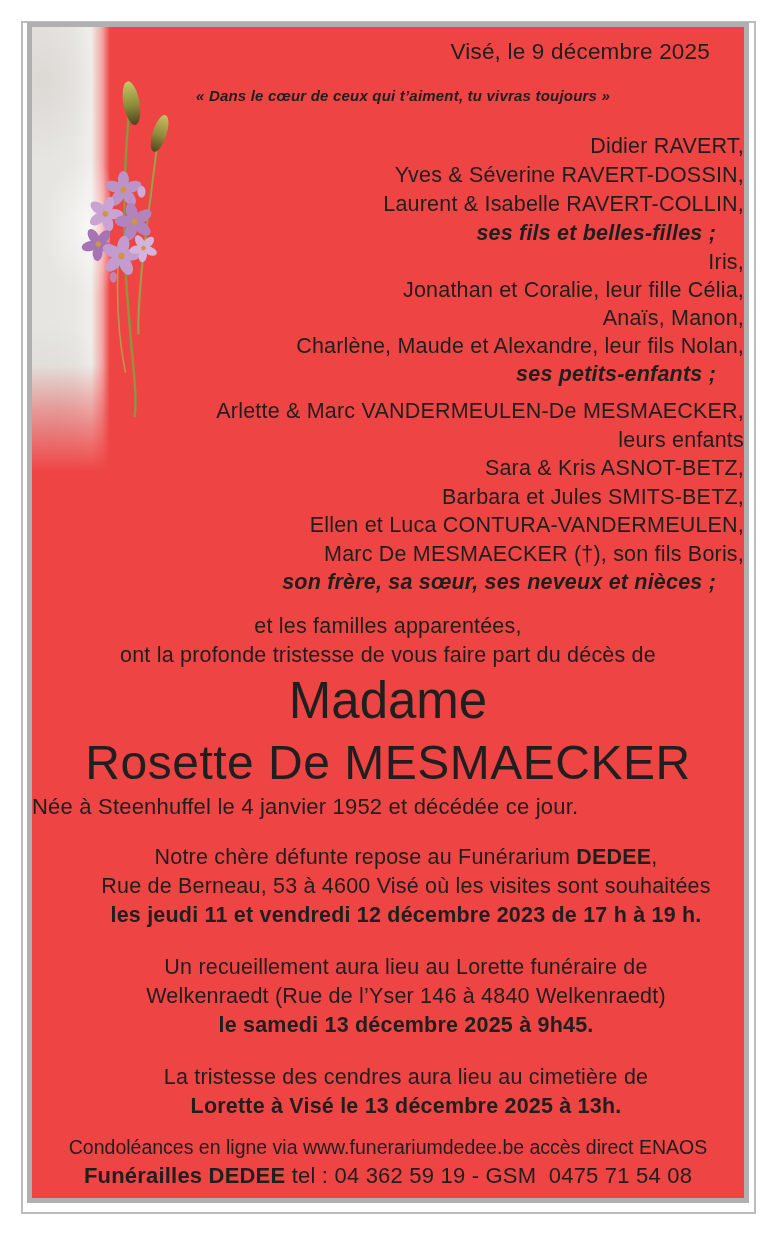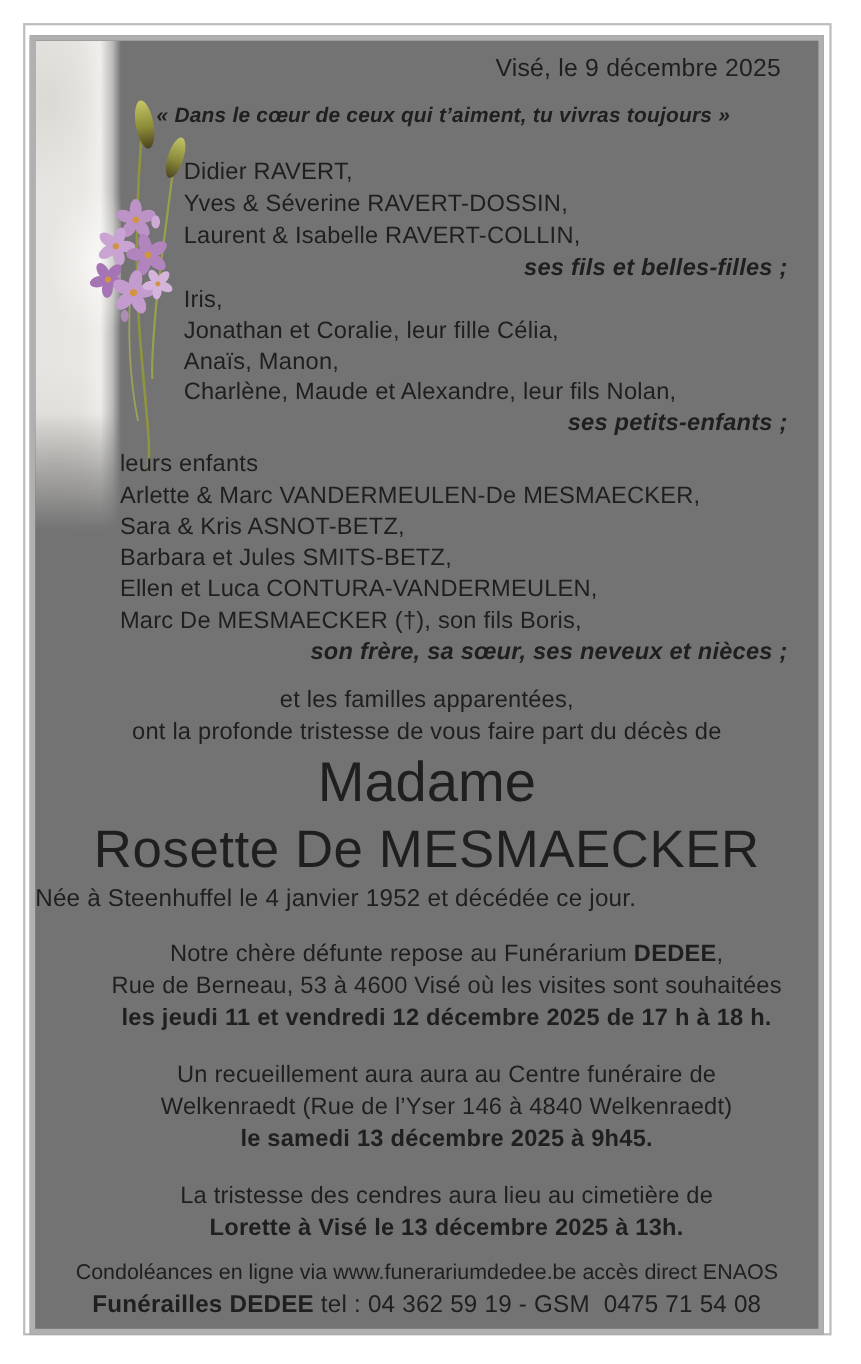--- a/index.html
+++ b/index.html
@@ -6,41 +6,41 @@
   body{
     width:783px;height:1240px;position:relative;overflow:hidden;
     font-family:"Liberation Sans", sans-serif;color:#1f1f1f;
   }
   .page{position:absolute;left:0;top:0;width:783px;height:1240px;background:#fff;}
   .frame-outer{
     position:absolute;left:21px;top:21px;width:731px;height:1189px;
     border:2px solid #bcbcbc;background:#fff;
   }
   .frame-inner{
-    position:absolute;left:27px;top:32px;width:712px;height:1171px;
-    border:5px solid #b0b0b0;background:#737373;
+    position:absolute;left:27px;top:22px;width:712px;height:1171px;
+    border:5px solid #b0b0b0;background:#ef4444;
   }
   .texture-band{
     position:absolute;left:0;top:0;width:78px;height:445px;pointer-events:none;
     background:
       radial-gradient(ellipse 90% 26% at 18% 12%, rgba(120,114,104,0.10), rgba(0,0,0,0) 70%),
       radial-gradient(ellipse 110% 30% at 30% 88%, rgba(118,112,100,0.12), rgba(0,0,0,0) 72%),
       radial-gradient(ellipse 80% 22% at 70% 45%, rgba(255,255,255,0.55), rgba(255,255,255,0) 70%),
       linear-gradient(to right,#e6e4e0 0%,#e9e7e3 55%,#efeeeb 76%,rgba(246,245,243,0.55) 90%,rgba(255,255,255,0) 100%);
     -webkit-mask:linear-gradient(to bottom,#000 0%,#000 76%,rgba(0,0,0,0) 100%);
     mask:linear-gradient(to bottom,#000 0%,#000 76%,rgba(0,0,0,0) 100%);
   }
   .flower{position:absolute;left:38px;top:44px;width:138px;height:352px;pointer-events:none;}
   .content{
     position:absolute;left:0;top:0;width:712px;height:1171px;
     font-size:21.5px;letter-spacing:0.2px;line-height:29px;
   }
   .date-line{margin:12px 34px 0 0;text-align:right;font-size:22.5px;line-height:26px;}
-  .quote{margin:17px 0 0 30px;text-align:center;font-weight:700;font-style:italic;font-size:19px;line-height:28px;}
-  .group{margin-left:135px;line-height:29px;}
+  .quote{margin:17px 0 0 30px;text-align:center;font-weight:700;font-style:italic;font-size:15px;line-height:28px;}
+  .group{margin-left:135px;line-height:29px;text-align:right;}
   .group.first{margin-top:22px;}
   .group.tight{line-height:28px;}
   .group.wide{margin-top:8px;margin-left:77px;line-height:28.5px;}
   .relation-label{
     text-align:right;padding-right:28px;line-height:29px;
     font-weight:700;font-style:italic;
   }
   .closing{margin-top:15px;text-align:center;line-height:29px;}
   .madame{margin-top:3px;text-align:center;font-size:51px;font-weight:400;line-height:56px;letter-spacing:0;}
   .big-name{margin-top:6px;text-align:center;font-size:48px;font-weight:400;line-height:56px;letter-spacing:0.5px;}
@@ -113,46 +113,46 @@
 
       <div class="group tight">
         <div>Iris,</div>
         <div>Jonathan et Coralie, leur fille Célia,</div>
         <div>Anaïs, Manon,</div>
         <div>Charlène, Maude et Alexandre, leur fils Nolan,</div>
       </div>
       <div class="relation-label">ses petits-enfants ;</div>
 
       <div class="group wide">
+        <div>Arlette &amp; Marc VANDERMEULEN-De MESMAECKER,</div>
         <div>leurs enfants</div>
-        <div>Arlette &amp; Marc VANDERMEULEN-De MESMAECKER,</div>
         <div>Sara &amp; Kris ASNOT-BETZ,</div>
         <div>Barbara et Jules SMITS-BETZ,</div>
         <div>Ellen et Luca CONTURA-VANDERMEULEN,</div>
         <div>Marc De MESMAECKER (†), son fils Boris,</div>
       </div>
       <div class="relation-label">son frère, sa sœur, ses neveux et nièces ;</div>
 
       <div class="closing">
         <div>et les familles apparentées,</div>
         <div>ont la profonde tristesse de vous faire part du décès de</div>
       </div>
 
       <div class="madame">Madame</div>
       <div class="big-name">Rosette De MESMAECKER</div>
       <div class="life-line">Née à Steenhuffel le 4 janvier 1952 et décédée ce jour.</div>
 
       <div class="para">
         <div><span>Notre chère défunte repose au Funérarium </span><strong>DEDEE</strong><span>,</span></div>
         <div>Rue de Berneau, 53 à 4600 Visé où les visites sont souhaitées</div>
-        <div class="bold-line">les jeudi 11 et vendredi 12 décembre 2025 de 17 h à 18 h.</div>
+        <div class="bold-line">les jeudi 11 et vendredi 12 décembre 2023 de 17 h à 19 h.</div>
       </div>
 
       <div class="para">
-        <div>Un recueillement aura aura au Centre funéraire de</div>
+        <div>Un recueillement aura lieu au Lorette funéraire de</div>
         <div>Welkenraedt (Rue de l’Yser 146 à 4840 Welkenraedt)</div>
         <div class="bold-line">le samedi 13 décembre 2025 à 9h45.</div>
       </div>
 
       <div class="para">
         <div>La tristesse des cendres aura lieu au cimetière de</div>
         <div class="bold-line">Lorette à Visé le 13 décembre 2025 à 13h.</div>
       </div>
 
       <div class="footer-small">Condoléances en ligne via www.funerariumdedee.be accès direct ENAOS</div>

